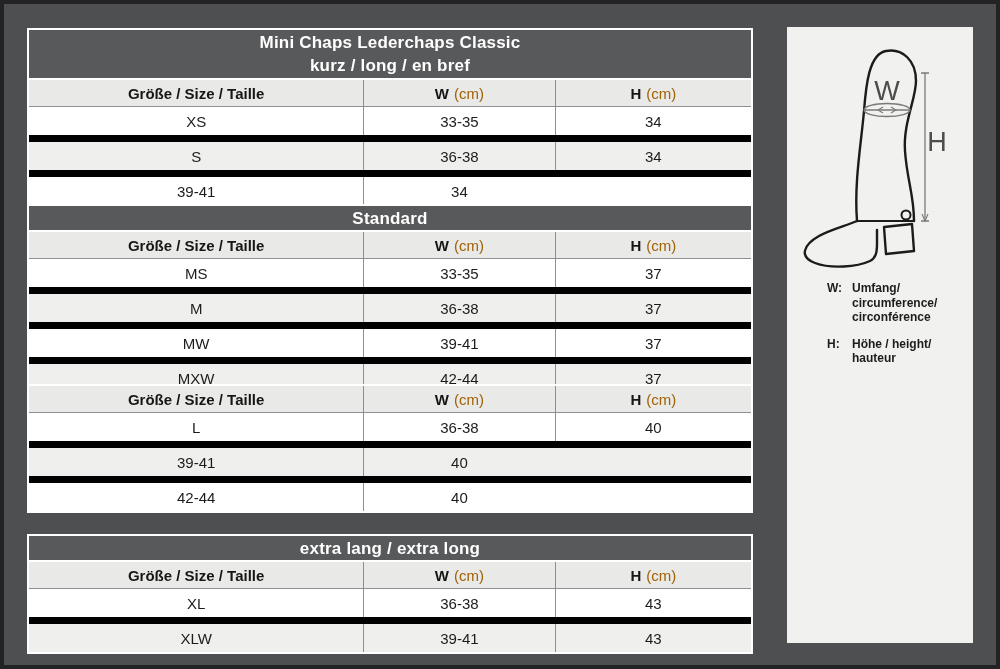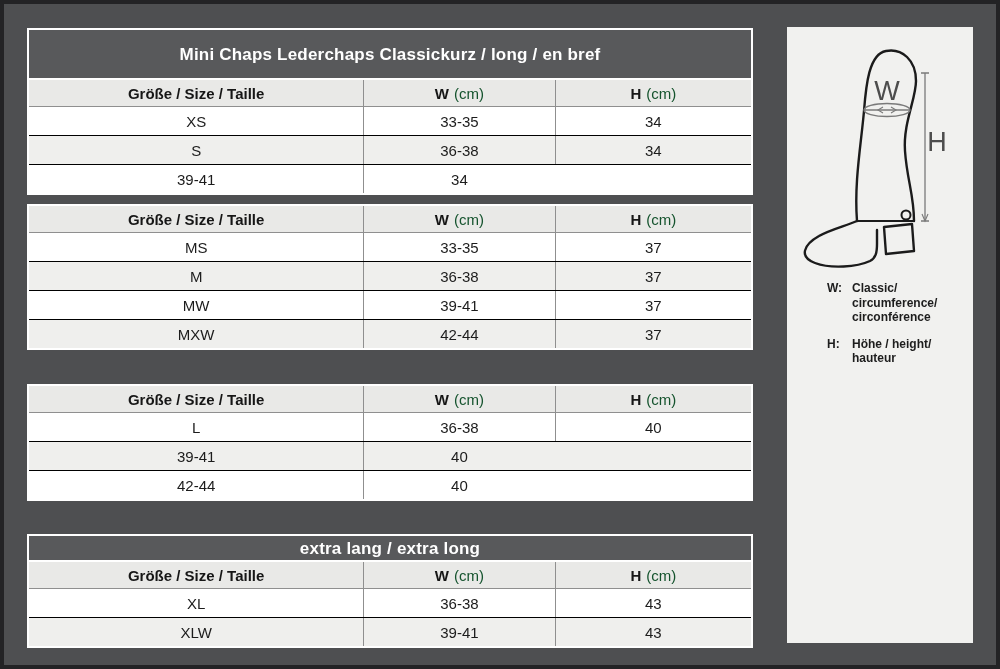--- a/index.html
+++ b/index.html
@@ -11,39 +11,39 @@
   }
   .frame{position:absolute;inset:0;border:4px solid #232325;pointer-events:none;z-index:50;}
 
   
   .table{
     position:absolute;left:27px;width:726px;
     background:#ffffff;border:2px solid #ffffff;box-sizing:border-box;
   }
   .band{
     background:#58595b;color:#ffffff;font-weight:bold;font-size:17px;
-    display:flex;flex-direction:row;justify-content:center;align-items:center;
+    display:flex;flex-direction:column;justify-content:center;align-items:center;
     height:24px;border-bottom:2px solid #ffffff;line-height:23px;letter-spacing:.2px;
   }
   .band.tall{height:48px;}
   .thead,.row{
     display:grid;grid-template-columns:46.3% 26.5% 27.2%;
   }
   .thead{
     background:#e9e9e7;height:26px;border-bottom:1px solid #8f8f8f;
     font-weight:bold;font-size:15px;color:#161616;
   }
-  .row{height:28px;font-size:15px;color:#1c1c1c;border-bottom:1px solid #000000;}
+  .row{height:28px;font-size:15px;color:#1c1c1c;border-bottom:7px solid #000000;}
   .row:last-child{border-bottom:none;}
   .row.alt{background:#efefed;}
   .cell{
     display:flex;align-items:center;justify-content:center;overflow:hidden;
   }
   .thead .cell+.cell, .row .cell+.cell{border-left:1px solid #8f8f8f;}
-  .unit{font-weight:normal;margin-left:5px;color:#14532d;}
+  .unit{font-weight:normal;margin-left:5px;color:#a16207;}
 
   
   .panel{
     position:absolute;left:787px;top:27px;width:186px;height:616px;
     background:#f1f1ef;
   }
   .diagram{position:absolute;left:0;top:6px;}
   .legend{
     position:absolute;left:40px;top:254px;right:8px;
     font-size:12px;line-height:14.5px;font-weight:bold;color:#1d1d1d;
@@ -83,20 +83,23 @@
       <div class="cell">36-38</div>
       <div class="cell">34</div>
     </div>
     <div class="row">
       <div class="cell">39-41</div>
       <div class="cell">34</div>
     </div>
   </div>
 
   <div class="table" style="top:204px">
+    <div class="band">
+      <span>Standard</span>
+    </div>
     <div class="thead">
       <div class="cell">Größe / Size / Taille</div>
       <div class="cell">
           <span>W</span>
           <span class="unit">(cm)</span>
         </div>
       <div class="cell">
           <span>H</span>
           <span class="unit">(cm)</span>
         </div>
@@ -197,21 +200,21 @@
       </g>
       <g fill="#4d4d4d" font-family="Liberation Sans, DejaVu Sans, sans-serif" font-size="27" font-weight="500" text-anchor="middle">
         <text x="100" y="67">W</text>
         <text x="150" y="118">H</text>
       </g>
     </svg>
 
     <div class="legend">
       <div class="legend-row">
         <span class="legend-key">W:</span>
-        <span class="legend-text">Classic/
+        <span class="legend-text">Umfang/
 circumference/
 circonférence</span>
       </div>
       <div class="legend-row">
         <span class="legend-key">H:</span>
         <span class="legend-text">Höhe / height/
 hauteur</span>
       </div>
     </div>
   </div>

